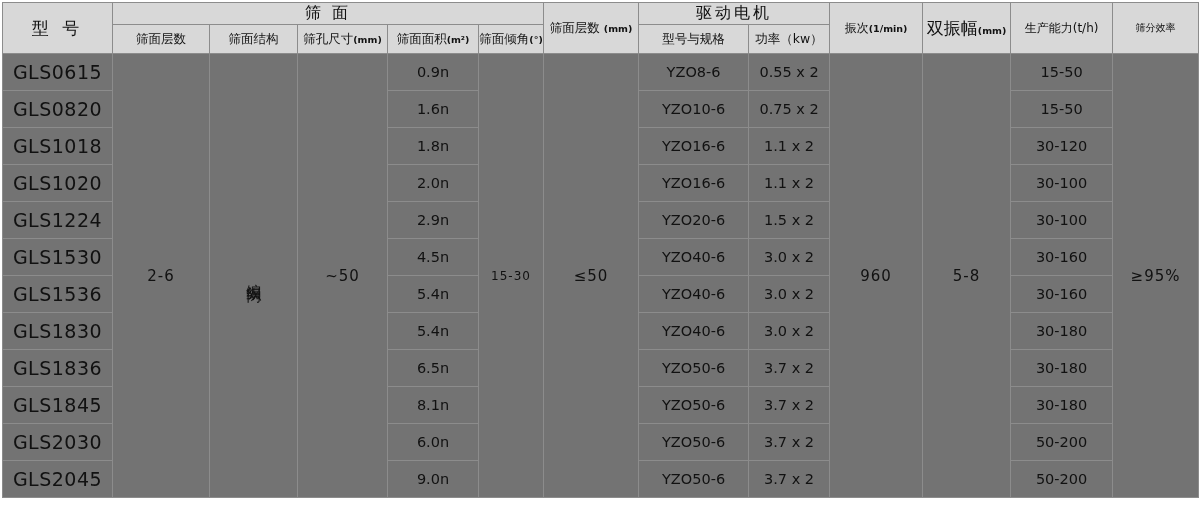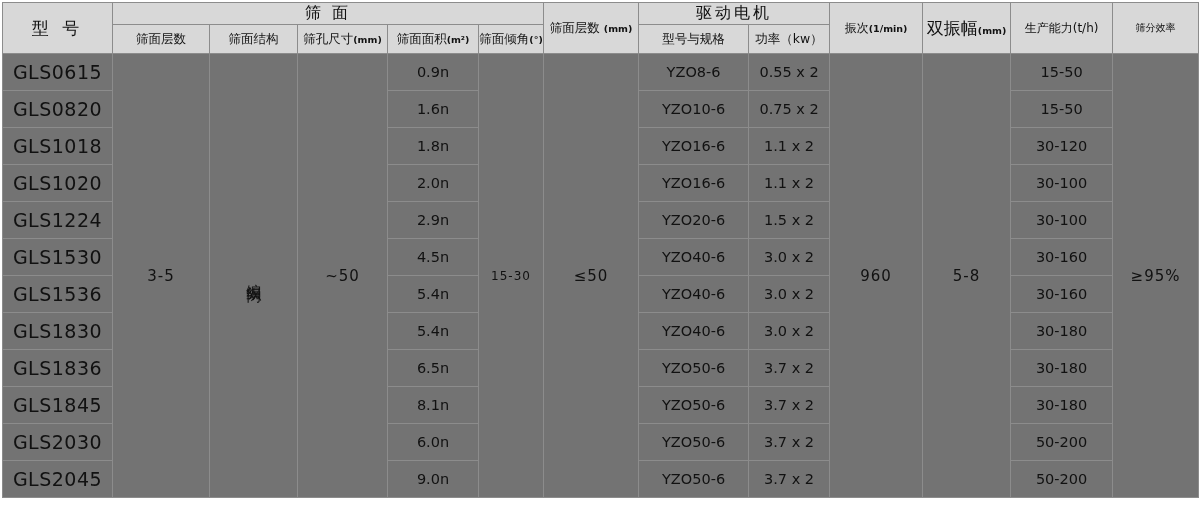--- a/index.html
+++ b/index.html
@@ -139,21 +139,21 @@
         <th class="hdr-sub">
           <span>筛面倾角</span><span class="unit">(°)</span>
         </th>
         <th class="hdr-sub">型号与规格</th>
         <th class="hdr-sub">功率（kw）</th>
       </tr>
     </thead>
     <tbody>
       <tr>
         <td class="cell model">GLS0615</td>
-        <td class="cell span-cell" rowspan="12">3-5</td>
+        <td class="cell span-cell" rowspan="12">2-6</td>
         <td class="cell vert" rowspan="12">
           <span style="writing-mode:vertical-rl; text-orientation:upright; display:inline-block; letter-spacing:3px;">编织网</span>
         </td>
         <td class="cell span-cell" rowspan="12">~50</td>
         <td class="cell">0.9n</td>
         <td class="cell span-cell" rowspan="12" style="font-size:12px">15-30</td>
         <td class="cell span-cell" rowspan="12">≤50</td>
         <td class="cell">YZO8-6</td>
         <td class="cell">0.55 x 2</td>
         <td class="cell span-cell" rowspan="12">960</td>

